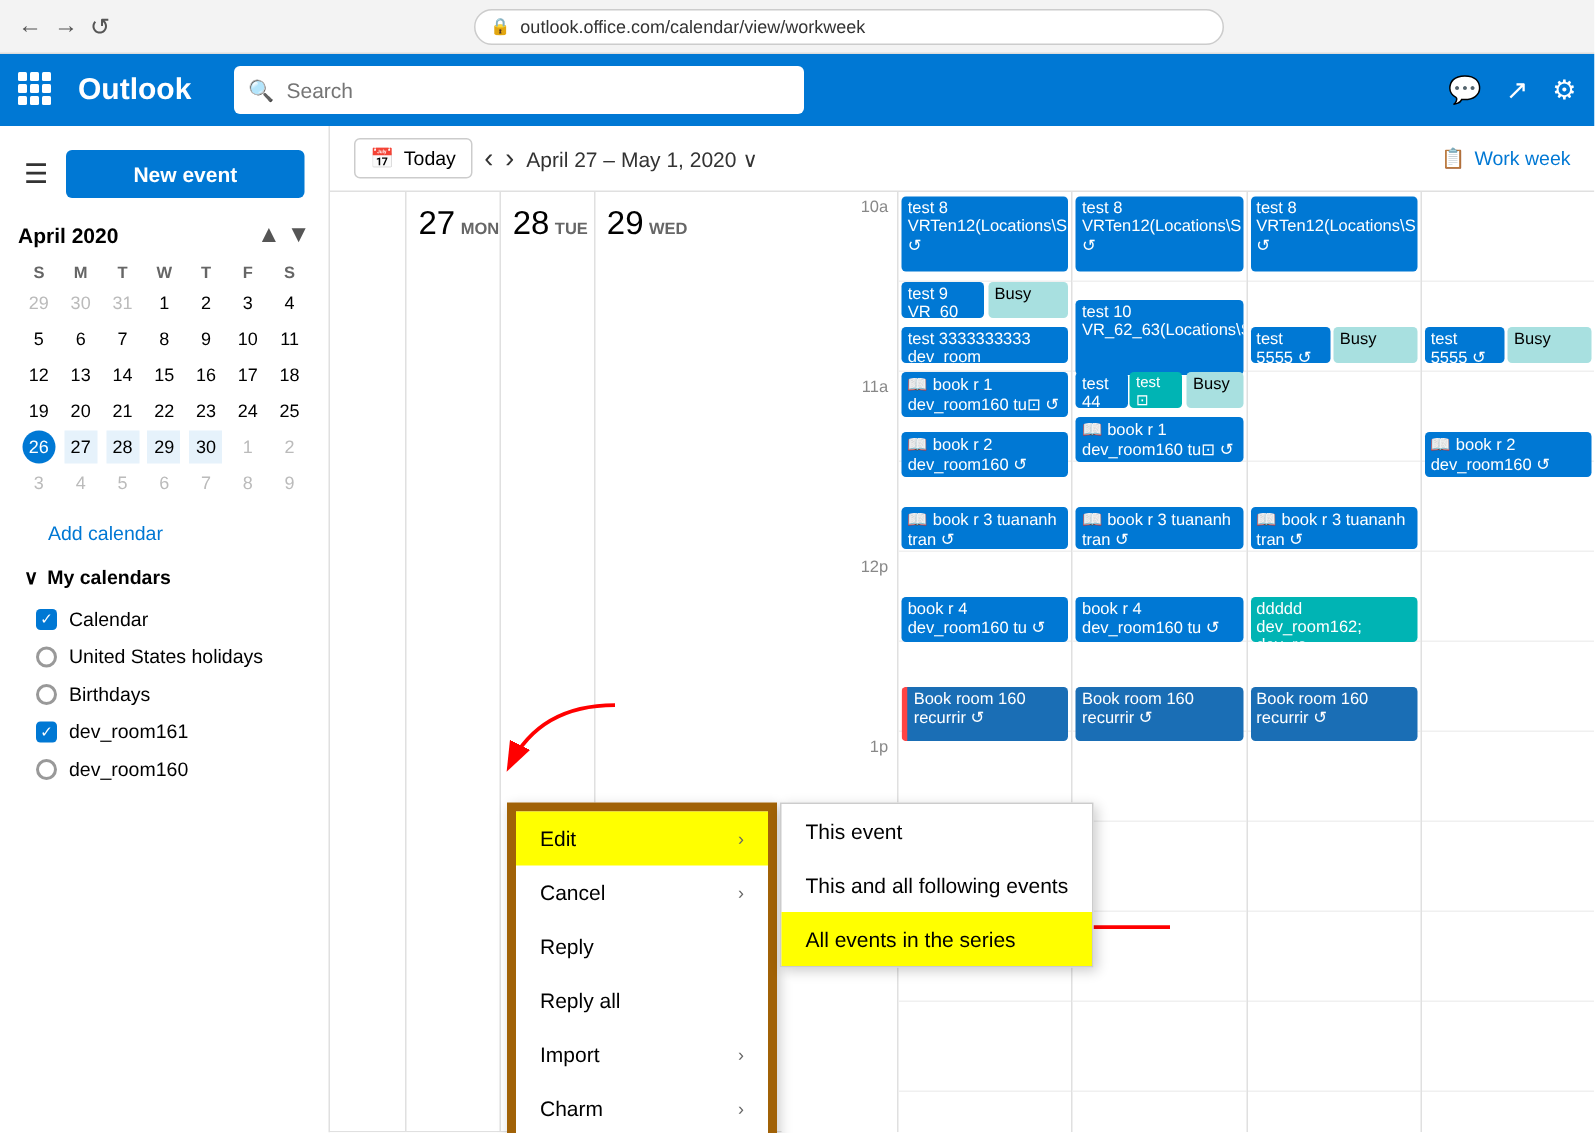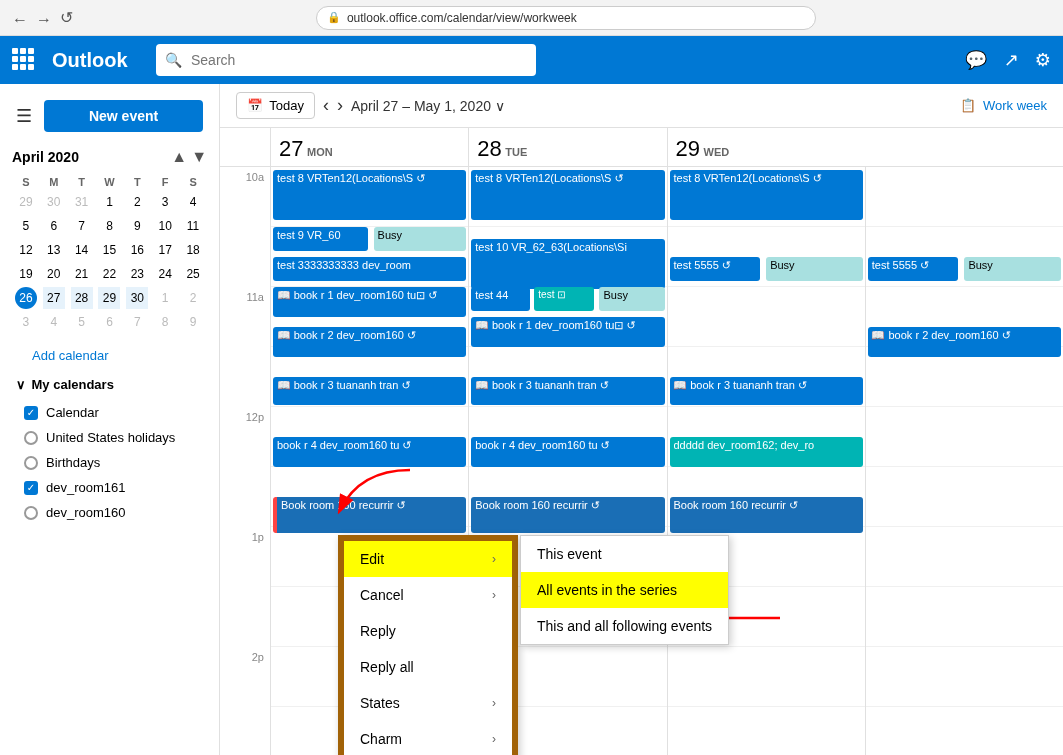--- a/index.html
+++ b/index.html
@@ -129,21 +129,21 @@
     }
     .nav-btn { background: none; border: none; cursor: pointer; font-size: 18px; color: #333; }
     .date-range-btn { background: none; border: none; cursor: pointer; font-size: 14px; color: #333; display: flex; align-items: center; gap: 4px; }
     .view-btn {
       margin-left: auto;
       display: flex; align-items: center; gap: 6px;
       border: none; background: none; cursor: pointer; font-size: 13px; color: #0078d4;
     }
 
     
-    .cal-grid-container { flex: 1; overflow: hidden; display: flex; flex-direction: column; }
+    .cal-grid-container { flex: 1; overflow: hidden; display: flex; flex-direction: row; gap: 27px; }
     .cal-days-header {
       display: grid;
       grid-template-columns: 50px 1fr 1fr 1fr 1fr;
       border-bottom: 1px solid #e0e0e0;
     }
     .cal-day-header {
       text-align: left; padding: 8px 0 4px 8px;
       border-left: 1px solid #e0e0e0;
       font-size: 13px;
     }
@@ -550,38 +550,38 @@
       <span>Cancel</span>
       <span class="arrow">›</span>
     </div>
     <div class="ctx-menu-item" style="pointer-events:all;">
       <span>Reply</span>
     </div>
     <div class="ctx-menu-item" style="pointer-events:all;">
       <span>Reply all</span>
     </div>
     <div class="ctx-menu-item" style="pointer-events:all;">
-      <span>States</span>
+      <span>Import</span>
       <span class="arrow">›</span>
     </div>
     <div class="ctx-menu-item" style="pointer-events:all;">
       <span>Charm</span>
       <span class="arrow">›</span>
     </div>
   </div>
 
   <div class="submenu" style="position:absolute;left:520px;top:535px;">
     <div class="submenu-item" style="pointer-events:all;">
       <span>This event</span>
     </div>
+    <div class="submenu-item" style="pointer-events:all;">
+      <span>This and all following events</span>
+    </div>
     <div class="submenu-item highlighted" style="pointer-events:all;">
       <span>All events in the series</span>
-    </div>
-    <div class="submenu-item" style="pointer-events:all;">
-      <span>This and all following events</span>
     </div>
   </div>
 
   <svg style="position:absolute;left:280px;top:460px;width:140px;height:80px;overflow:visible;">
     <defs>
       <marker id="arr1" markerWidth="8" markerHeight="8" refX="6" refY="3" orient="auto">
         <path d="M0,0 L0,6 L8,3 z" fill="red"></path>
       </marker>
     </defs>
     <path d="M130,10 Q80,10 60,50" stroke="red" stroke-width="2.5" fill="none" marker-end="url(#arr1)"></path>

